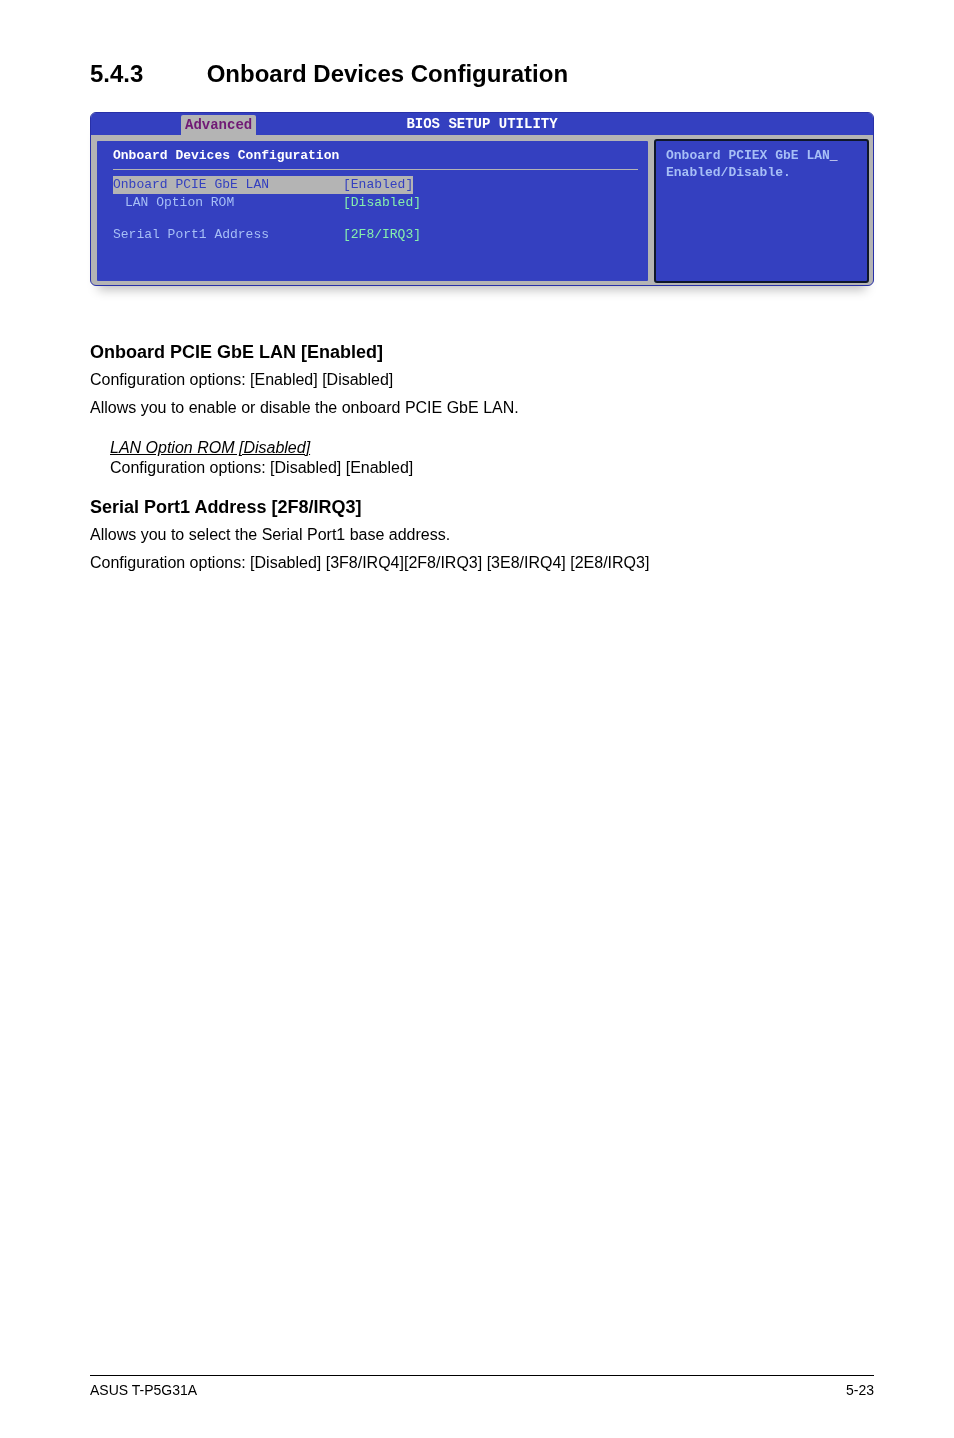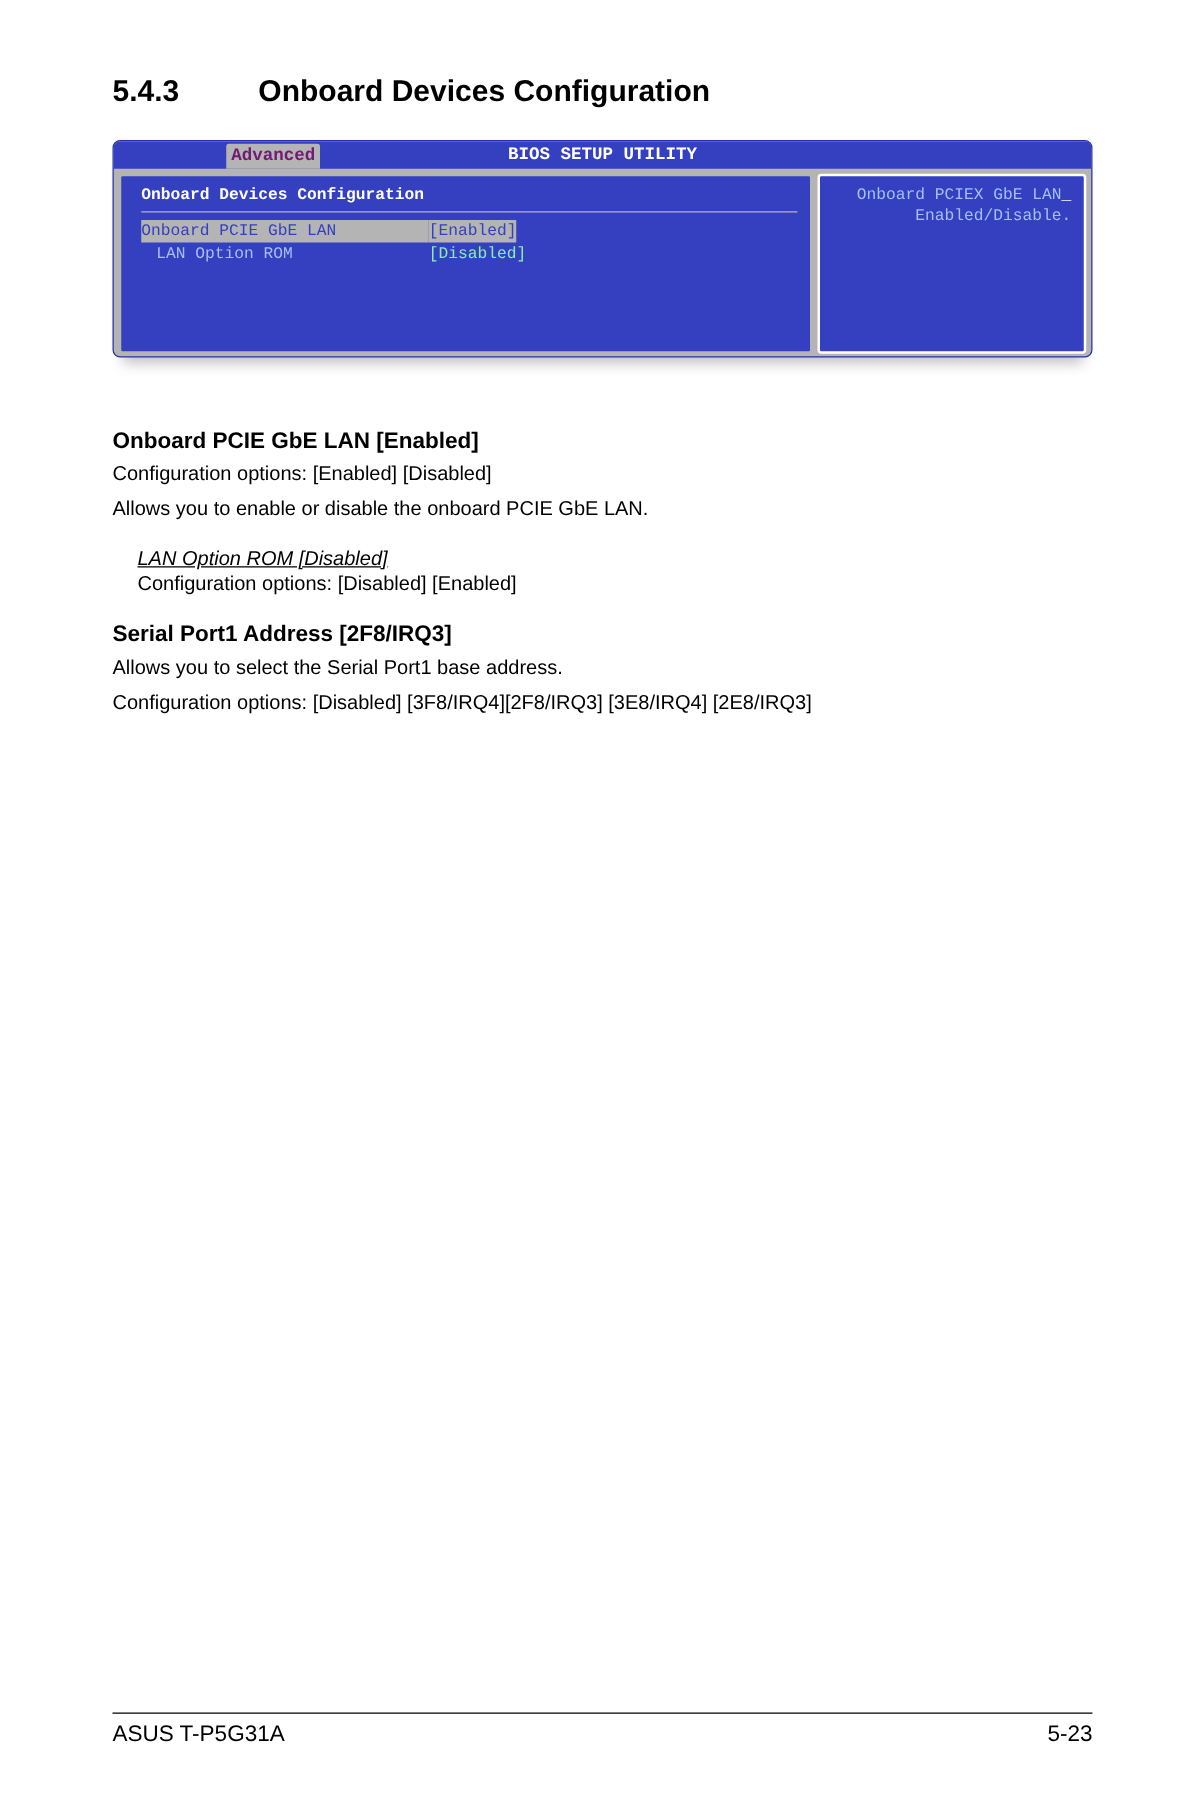--- a/index.html
+++ b/index.html
@@ -71,42 +71,41 @@
   }
   .bios-left .row { display: flex; }
   .bios-left .row .lab { flex: 0 0 230px; }
   .bios-left .row.sel .lab, .bios-left .row.sel .val { background: #b4b4b4; color: #3440c0; }
   .bios-left .indent { padding-left: 12px; }
   .bios-left .val { color: #86efac; }
   .bios-right {
     width: 215px;
     background: #3440c0;
     margin: 4px 4px 2px 2px;
-    border: 2px solid #ffffff;
+    border: 2px solid #0f172a;
     border-radius: 3px;
     padding: 6px 10px;
     color: #a7bff6;
     font-family: "Courier New", monospace;
     font-size: 13px;
     line-height: 17px;
-    font-weight: normal;
-    text-align: right;
+    font-weight: bold;
   }
   .bios-right .cursor { color: #ffffff; }
   .sub-h { font-size: 18px; font-weight: bold; margin-bottom: 6px; }
   .para { font-size: 16px; line-height: 22px; margin-bottom: 6px; }
   .block { margin-bottom: 20px; }
   .indent-block { margin-left: 20px; margin-bottom: 18px; }
   .ital-under { font-style: italic; text-decoration: underline; font-size: 16px; }
   .footer {
     position: absolute;
     left: 90px; right: 80px; bottom: 40px;
     border-top: 1px solid #000;
     padding-top: 6px;
-    font-size: 18px;
+    font-size: 14px;
     display: flex; justify-content: space-between;
   }
 </style>
 </head>
 <body>
 
 <h2 class="section-heading">
   <span class="num">5.4.3</span>
   <span>Onboard Devices Configuration</span>
 </h2>
@@ -121,20 +120,24 @@
       <div class="sec-title">Onboard Devices Configuration</div>
       <div class="row sel">
         <span class="lab">Onboard PCIE GbE LAN</span>
         <span class="val">[Enabled]</span>
       </div>
       <div class="row">
         <span class="lab indent">LAN Option ROM</span>
         <span class="val">[Disabled]</span>
       </div>
       <div style="height:14px"></div>
+      <div class="row">
+        <span class="lab">Serial Port1 Address</span>
+        <span class="val">[2F8/IRQ3]</span>
+      </div>
     </div>
     <div class="bios-right">
       <span>Onboard PCIEX GbE LAN</span><span class="cursor">_</span><br>
       <span>Enabled/Disable.</span>
     </div>
   </div>
 </div>
 
 <div class="block">
   <div class="sub-h">Onboard PCIE GbE LAN [Enabled]</div>

